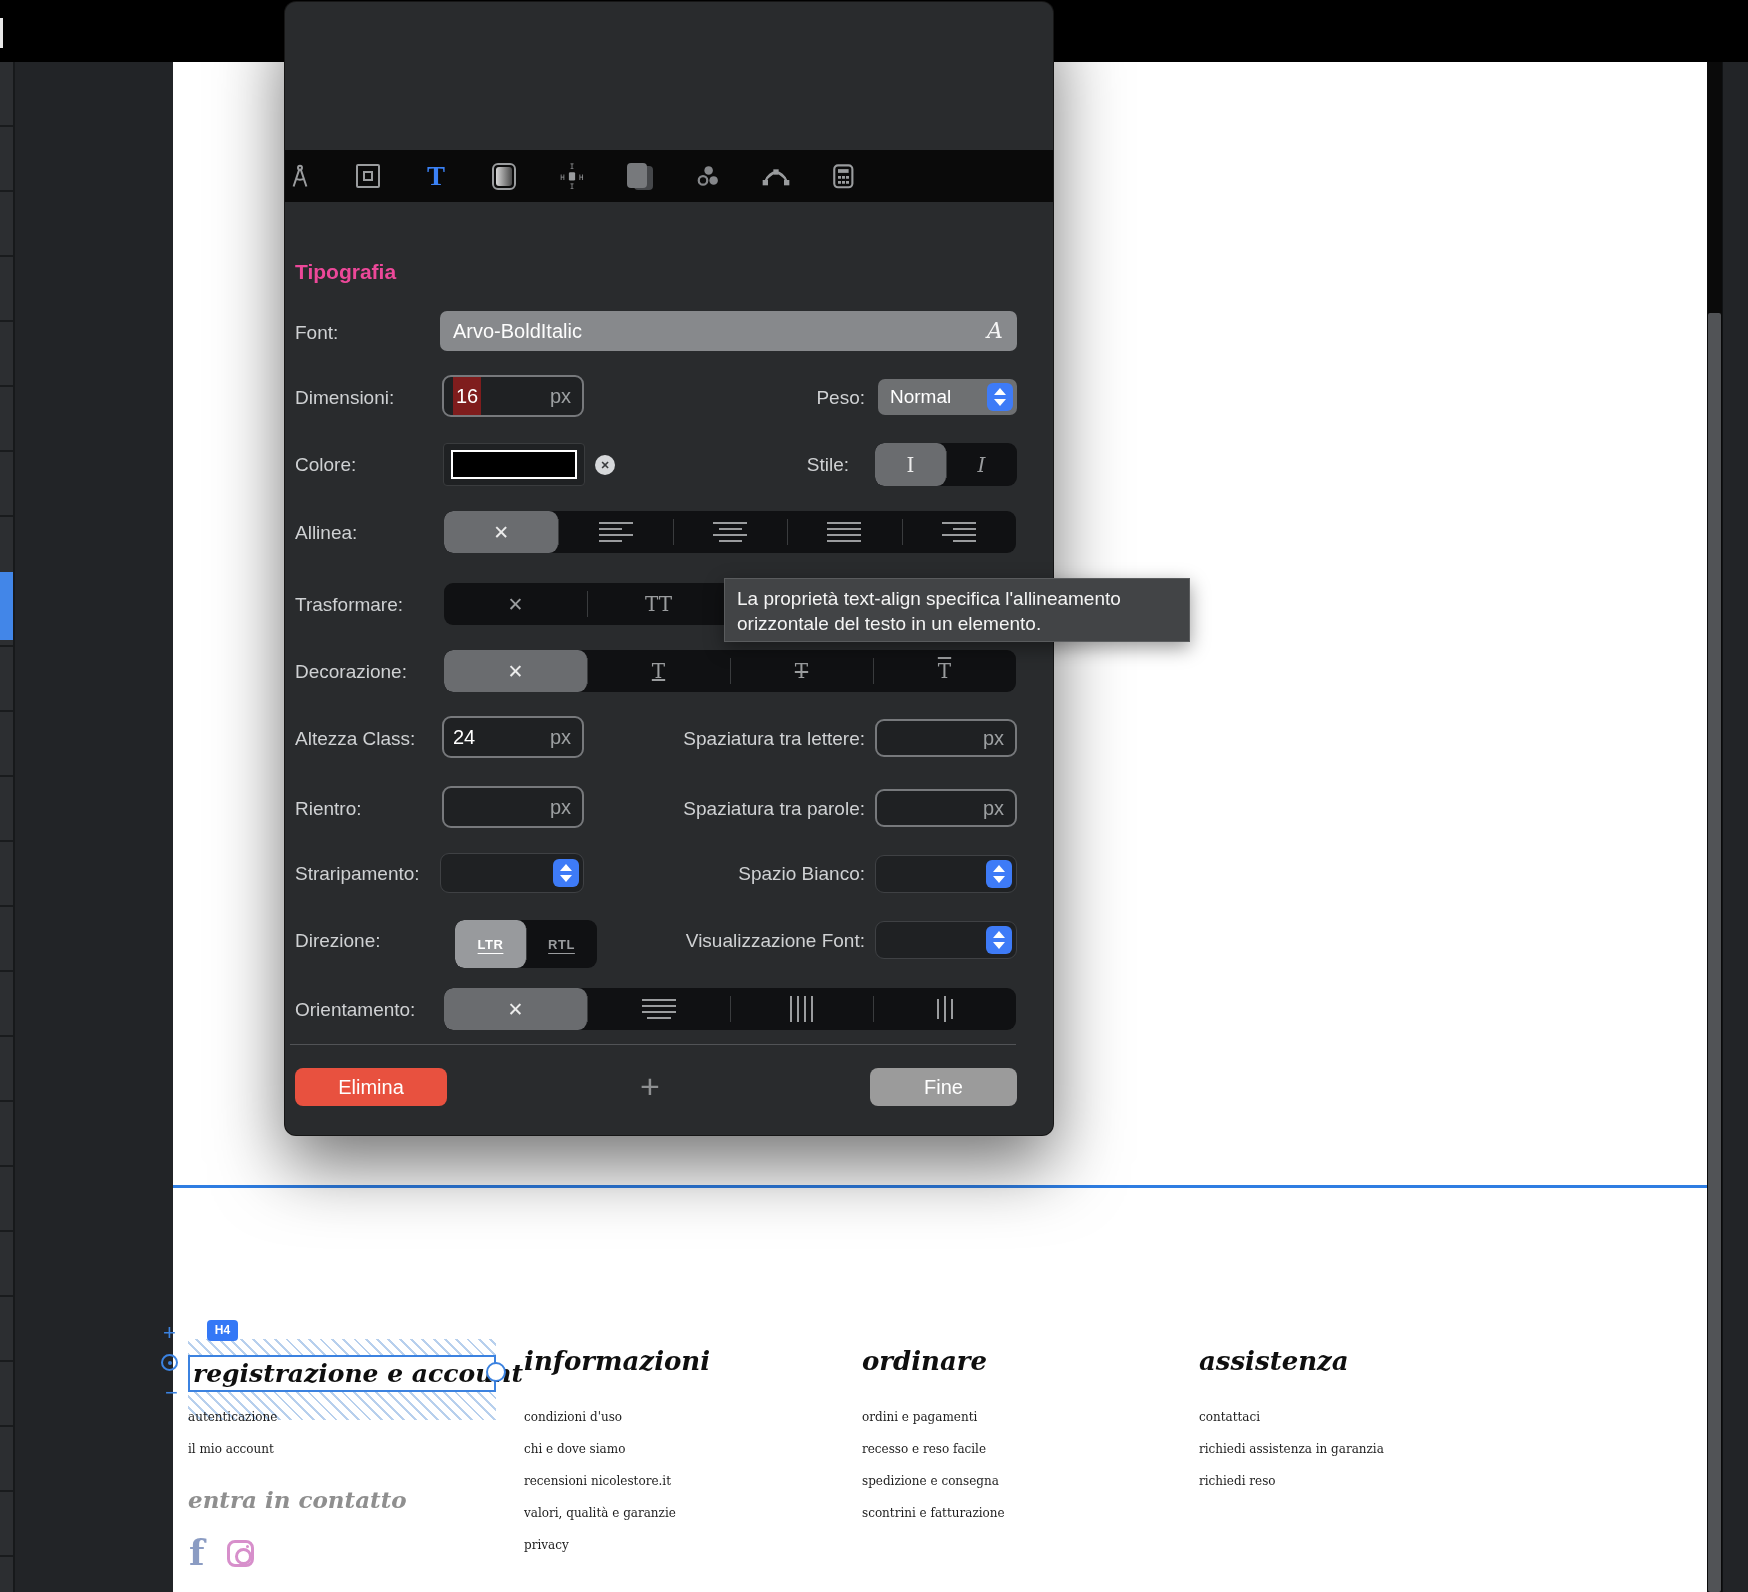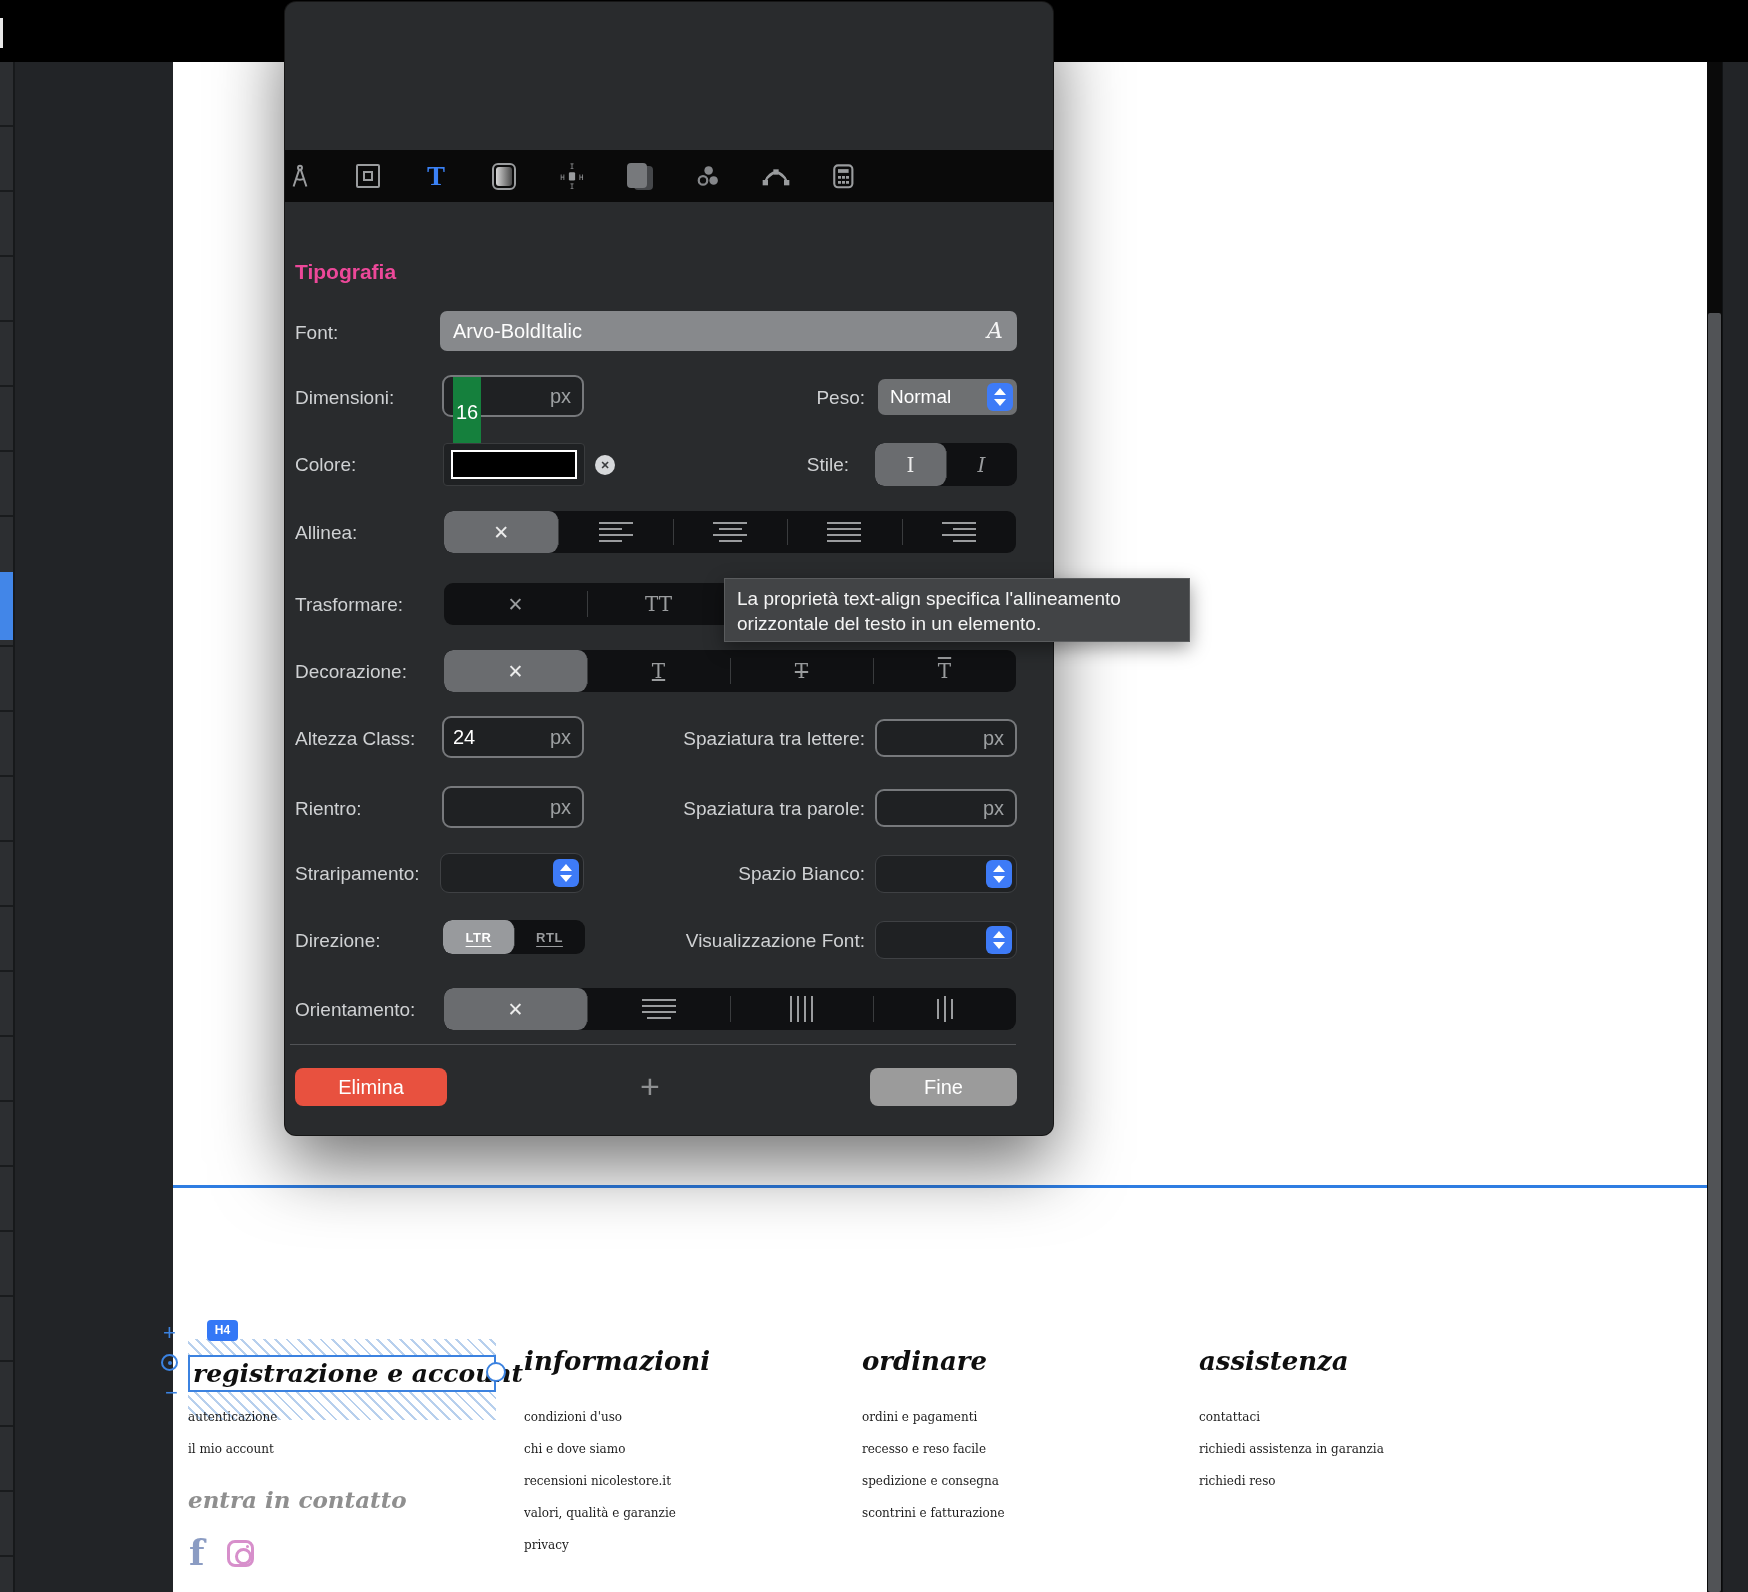--- a/index.html
+++ b/index.html
@@ -53,21 +53,21 @@
   .content-label{color:#cfd1d3;font-size:19px;white-space:nowrap;}
   .rlabel{text-align:right;width:270px;}
   .section-h{color:#ec4899;font-size:21px;font-weight:bold;}
 
   .font-field{left:155px;top:309px;width:577px;height:40px;background:#87898c;border-radius:7px;color:#fdfdfd;
               font-size:20px;line-height:40px;padding-left:13px;}
   .font-a{position:absolute;right:14px;top:0;font-family:"DejaVu Serif",serif;font-style:italic;font-size:22px;line-height:40px;color:#f5f5f5;}
 
   .px-input{background:#1f2123;border:2px solid #77797c;border-radius:9px;width:142px;height:42px;color:#fff;font-size:20px;}
   .px-input .val{position:absolute;left:9px;top:0;line-height:38px;}
-  .px-input .val.sel{background:#15803d;padding:16px 3px;}
+  .px-input .val.sel{background:#7f1d1d;padding:0 3px;}
   .px-input .unit{position:absolute;right:11px;top:0;line-height:38px;color:#9da0a2;}
 
   .swatch-frame{left:158px;top:441px;width:142px;height:43px;background:#1f2123;border-radius:4px;border:1px solid #3a3c3e;padding:6px 7px;}
   .swatch{width:100%;height:100%;background:#000;border:2px solid #fff;}
   .clear-btn{left:310px;top:453px;width:20px;height:20px;border-radius:50%;background:#d6d8da;color:#3a3c3e;
              font-size:11px;font-weight:bold;text-align:center;line-height:20px;}
 
   .seg{background:#101113;border-radius:9px;overflow:hidden;display:flex;}
   .seg .s{position:relative;flex:1;display:flex;align-items:center;justify-content:center;color:#9a9c9e;}
   .seg .s.on{background:#6a6c6f;border-radius:9px;color:#ececec;}
@@ -326,21 +326,21 @@
     </div>
     <div class="abs content-label rlabel" style="right:188px;top:861px">Spazio Bianco:</div>
     <div class="abs dark-dd" style="left:590px;top:853px;width:142px;height:38px">
       <span class="stepper" style="top:4px">
           <span class="up"></span>
           <span class="dn"></span>
         </span>
     </div>
 
     <div class="abs content-label" style="left:10px;top:928px">Direzione:</div>
-    <div class="abs seg dir-seg" style="left:158px;top:918px;width:142px;height:34px">
+    <div class="abs seg dir-seg" style="left:170px;top:918px;width:142px;height:48px">
       <div class="s on">LTR</div>
       <div class="s">RTL</div>
     </div>
     <div class="abs content-label rlabel" style="right:188px;top:928px">Visualizzazione Font:</div>
     <div class="abs dark-dd" style="left:590px;top:919px;width:142px;height:38px">
       <span class="stepper" style="top:4px">
           <span class="up"></span>
           <span class="dn"></span>
         </span>
     </div>

